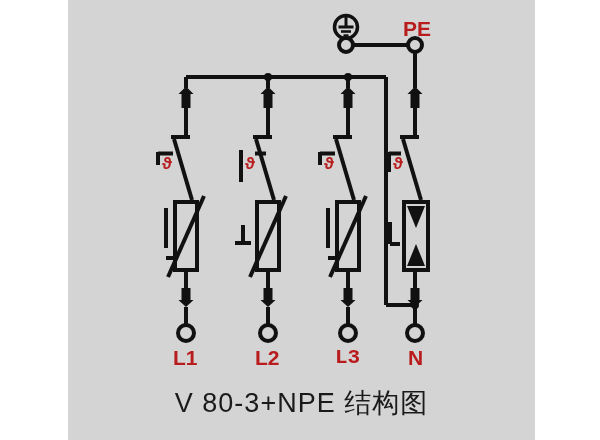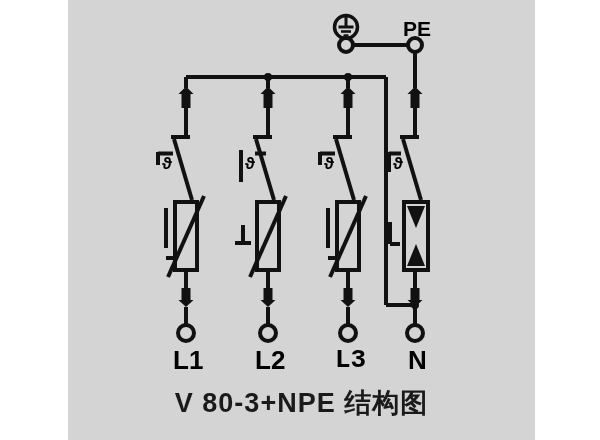--- a/index.html
+++ b/index.html
@@ -12,34 +12,34 @@
   #root{position:relative;width:600px;height:440px;}
   #panel{
     position:absolute;left:68px;top:0;width:467px;height:440px;
     background:#d4d4d4;
   }
   #svgwrap{position:absolute;left:0;top:0;width:600px;height:440px;}
   svg{display:block;}
   .lbl{
     position:absolute;
     font-weight:bold;
-    color:#000000;
+    color:#b91c1c;
     line-height:1;
     white-space:nowrap;
     letter-spacing:0px;
   }
-  .term-lbl{font-size:26px;}
+  .term-lbl{font-size:21px;}
   .pe-lbl{font-size:21px;}
   #caption{
     position:absolute;
     left:68px;top:385px;width:467px;
     text-align:center;
     font-size:27px;
     color:#1a1a1a;
-    font-weight:700;
+    font-weight:400;
     letter-spacing:1px;
     white-space:nowrap;
   }
 </style>
 </head>
 <body>
 
 <div id="root">
 
   <div id="panel"></div>

